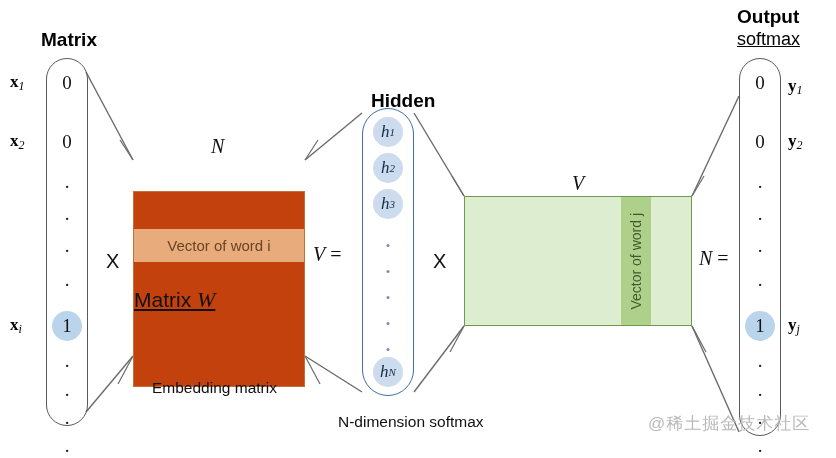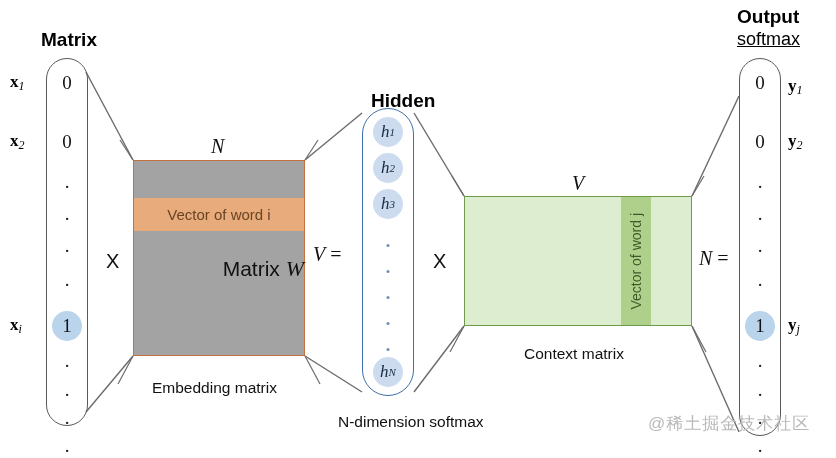--- a/index.html
+++ b/index.html
@@ -127,47 +127,49 @@
     border-radius: 50%;
     background: #6f8fb4;
   }
 
   
   .matrix-box {
     position: absolute;
     box-sizing: border-box;
   }
   .mat-w {
-    background: #a3a3a3;
+    background: #c2410c;
     border: 1.6px solid #c4703a;
+    margin-top: 31px;
   }
   .mat-w-band {
     position: absolute;
     left: 0; right: 0;
     background: #e8ac7c;
   }
   .mat-w-band-label {
     width: 100%;
     height: 100%;
     display: flex;
     align-items: center;
     justify-content: center;
     font-family: "Liberation Sans", sans-serif;
     font-size: 15px;
     color: #6a4423;
     white-space: nowrap;
   }
   .mat-title {
     position: absolute;
     width: 100%;
-    text-align: right;
+    text-align: left;
     font-family: "Liberation Sans", sans-serif;
     font-size: 21px;
     color: #111;
     white-space: nowrap;
+    text-decoration: underline;
   }
   .mat-title em {
     font-family: "Liberation Serif", serif;
     font-style: italic;
     font-size: 22px;
   }
   .mat-wp {
     background: #ddeed0;
     border: 1.6px solid #6f9a4c;
   }
@@ -330,21 +332,20 @@
   <div class="caption" style="left:338px; top:413px;">N-dimension softmax</div>
 
   <div class="times" style="left:433px; top:250px;">X</div>
 
   <div class="matrix-box mat-wp" style="left:464px; top:196px; width:228px; height:130px;">
     <div class="mat-wp-band" style="left:156px; width:30px;">
       <div class="mat-wp-band-label">Vector of word j</div>
     </div>
   </div>
   <div class="dim-label" style="left:572px; top:172px;">V</div>
-  <div class="caption" style="left:524px; top:345px;">Context matrix</div>
 
   <div class="eq-label" style="left:699px; top:247px;">
     <em>N</em> <span>=</span>
   </div>
 
   <div class="vec-col" id="output-col" style="left:739px; top:58px; width:42px; height:378px;"></div>
   <div id="output-cells">
       <div class="vec-cell" style="left: 739px; width: 42px; top: 73px;">0</div>
       <div class="vec-cell" style="left: 739px; width: 42px; top: 132px;">0</div>
       <div class="vec-dot" style="left: 739px; width: 42px; top: 172px;">.</div>

